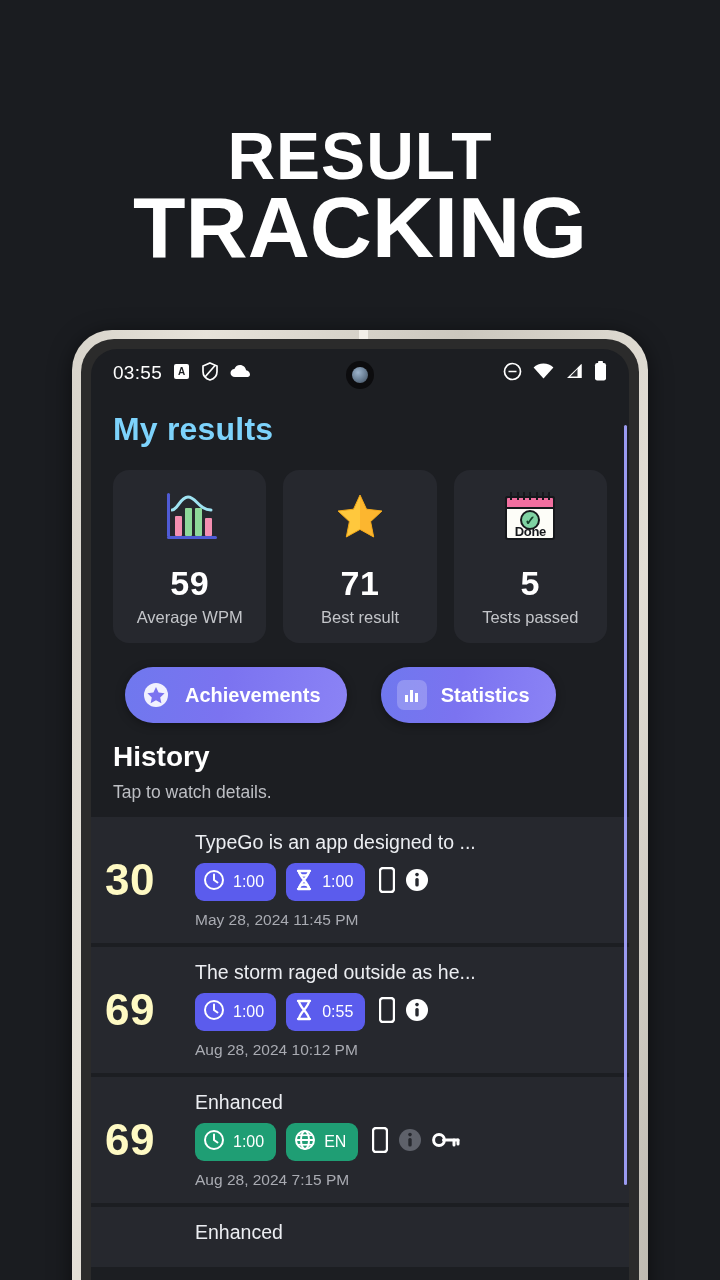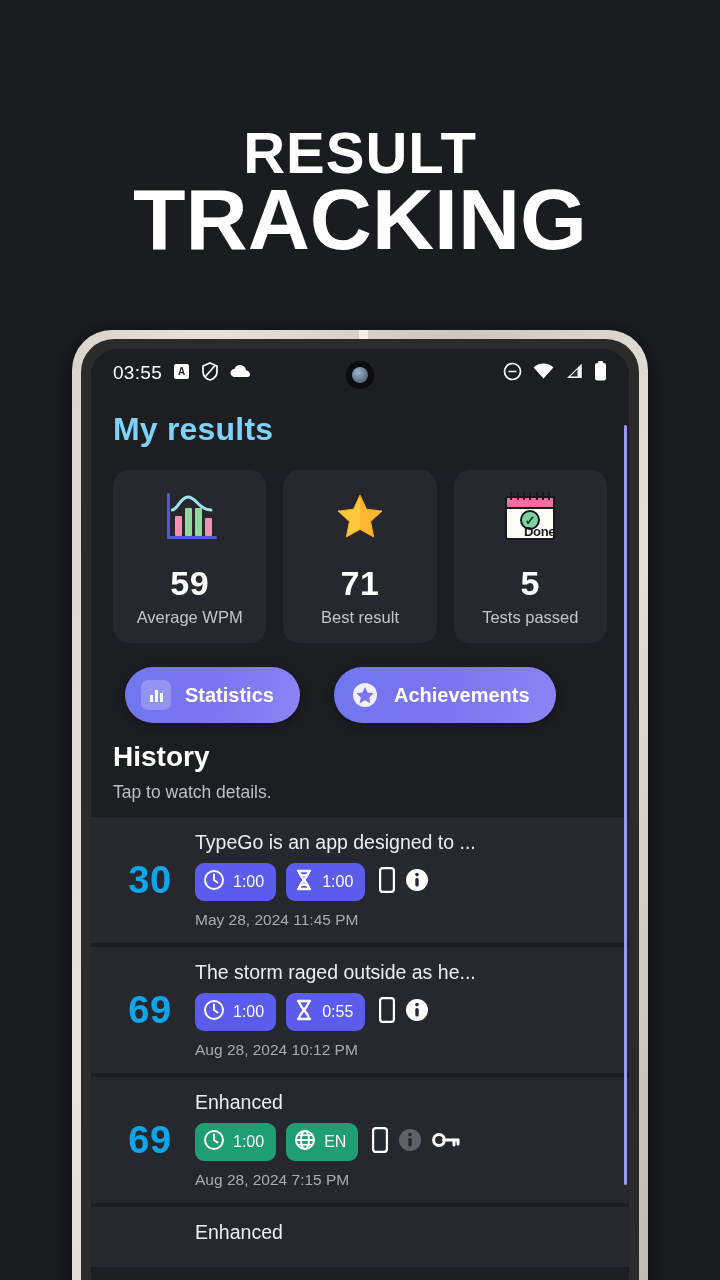--- a/index.html
+++ b/index.html
@@ -11,21 +11,21 @@
     position:relative;
   }
 
   
   .promo {
     position:absolute; top:126px; left:0; width:720px;
     text-align:center; color:#ffffff;
     letter-spacing:-1px;
   }
   .promo .line1 {
-    display:block; font-size:58px; font-weight:bold;
+    display:block; font-size:66px; font-weight:bold;
     line-height:0.92; letter-spacing:1px;
   }
   .promo .line2 {
     display:block; font-size:86px; font-weight:bold;
     line-height:0.95; letter-spacing:0px;
   }
 
   
   .device {
     position:absolute; left:72px; top:330px;
@@ -124,21 +124,21 @@
     display:flex; justify-content:space-between;
   }
   .emo-cal .spiral i { width:2px; height:8px; background:#16181c; display:block; }
   .emo-cal .chk {
     position:absolute; left:15px; top:18px; width:20px; height:20px;
     border-radius:50%; background:#7fd3a3; border:2px solid #14181a;
     display:flex; align-items:center; justify-content:center;
     color:#14402a; font-size:13px; font-weight:bold; line-height:1;
   }
   .emo-cal .done {
-    position:absolute; left:0; bottom:1px; width:50px; text-align:right;
+    position:absolute; left:0; bottom:1px; width:50px; text-align:center;
     font-size:13px; font-weight:bold; color:#16181c; letter-spacing:-.3px;
   }
 
   
   .actions { display:flex; gap:34px; padding:24px 0 0 34px; }
   .act-btn {
     display:flex; align-items:center; gap:14px;
     border-radius:30px; padding:13px 26px 13px 16px;
     background:linear-gradient(100deg,#6f78ee 0%,#7b73f0 45%,#8b83f5 100%);
     color:#fff; font-size:20px; font-weight:bold;
@@ -156,22 +156,22 @@
   .hist-title { color:#fff; font-size:28px; font-weight:bold; }
   .hist-sub { color:#bdbfc4; font-size:17.5px; margin-top:9px; }
 
   .hist-list { margin-top:14px; }
   .hrow {
     background:#26282e; display:flex; align-items:center;
     padding:14px 12px 14px 14px; margin-bottom:4px;
     position:relative;
   }
   .hscore {
-    width:90px; flex:none; text-align:center;
-    color:#0ea5e9; font-size:38px; font-weight:bold; letter-spacing:.5px;
+    width:90px; flex:none; 
+    color:#fef9c3; font-size:44px; font-weight:bold; letter-spacing:.5px;
   }
   .hbody { flex:1; min-width:0; }
   .htext {
     color:#eceef2; font-size:19.5px; white-space:nowrap;
     overflow:hidden; text-overflow:ellipsis; margin-bottom:9px;
   }
   .hchips { display:flex; align-items:center; gap:10px; }
   .chip {
     display:flex; align-items:center; gap:8px;
     border-radius:9px; padding:6px 12px 6px 8px;
@@ -309,38 +309,38 @@
                 <span class="done">Done</span>
               </div>
             </div>
             <div class="stat-value">5</div>
             <div class="stat-label">Tests passed</div>
           </div>
         </div>
 
         <div class="actions">
           <div class="act-btn">
+            <span class="act-ico">
+              <svg width="30" height="30" viewBox="0 0 30 30">
+                  <circle cx="15" cy="15" r="12" fill="#ffffff" opacity="0.9"></circle>
+                  <path d="M15 7 L17.6 12.6 L23.6 13.3 L19.2 17.4 L20.4 23.3 L15 20.3 L9.6 23.3 L10.8 17.4 L6.4 13.3 L12.4 12.6 Z" fill="#7b73f0"></path>
+                </svg>
+            </span>
+            <span>Achievements</span>
+          </div>
+          <div class="act-btn">
             <span class="act-ico sq">
               <svg width="17" height="17" viewBox="0 0 17 17">
                   <rect x="2" y="8" width="3" height="7" fill="#fff"></rect>
                   <rect x="7" y="3" width="3" height="12" fill="#fff"></rect>
                   <rect x="12" y="6" width="3" height="9" fill="#fff"></rect>
                 </svg>
             </span>
             <span>Statistics</span>
           </div>
-          <div class="act-btn">
-            <span class="act-ico">
-              <svg width="30" height="30" viewBox="0 0 30 30">
-                  <circle cx="15" cy="15" r="12" fill="#ffffff" opacity="0.9"></circle>
-                  <path d="M15 7 L17.6 12.6 L23.6 13.3 L19.2 17.4 L20.4 23.3 L15 20.3 L9.6 23.3 L10.8 17.4 L6.4 13.3 L12.4 12.6 Z" fill="#7b73f0"></path>
-                </svg>
-            </span>
-            <span>Achievements</span>
-          </div>
         </div>
 
         <div class="hist-head">
           <div class="hist-title">History</div>
           <div class="hist-sub">Tap to watch details.</div>
         </div>
 
         <div class="hist-list">
 
           <div class="hrow">

